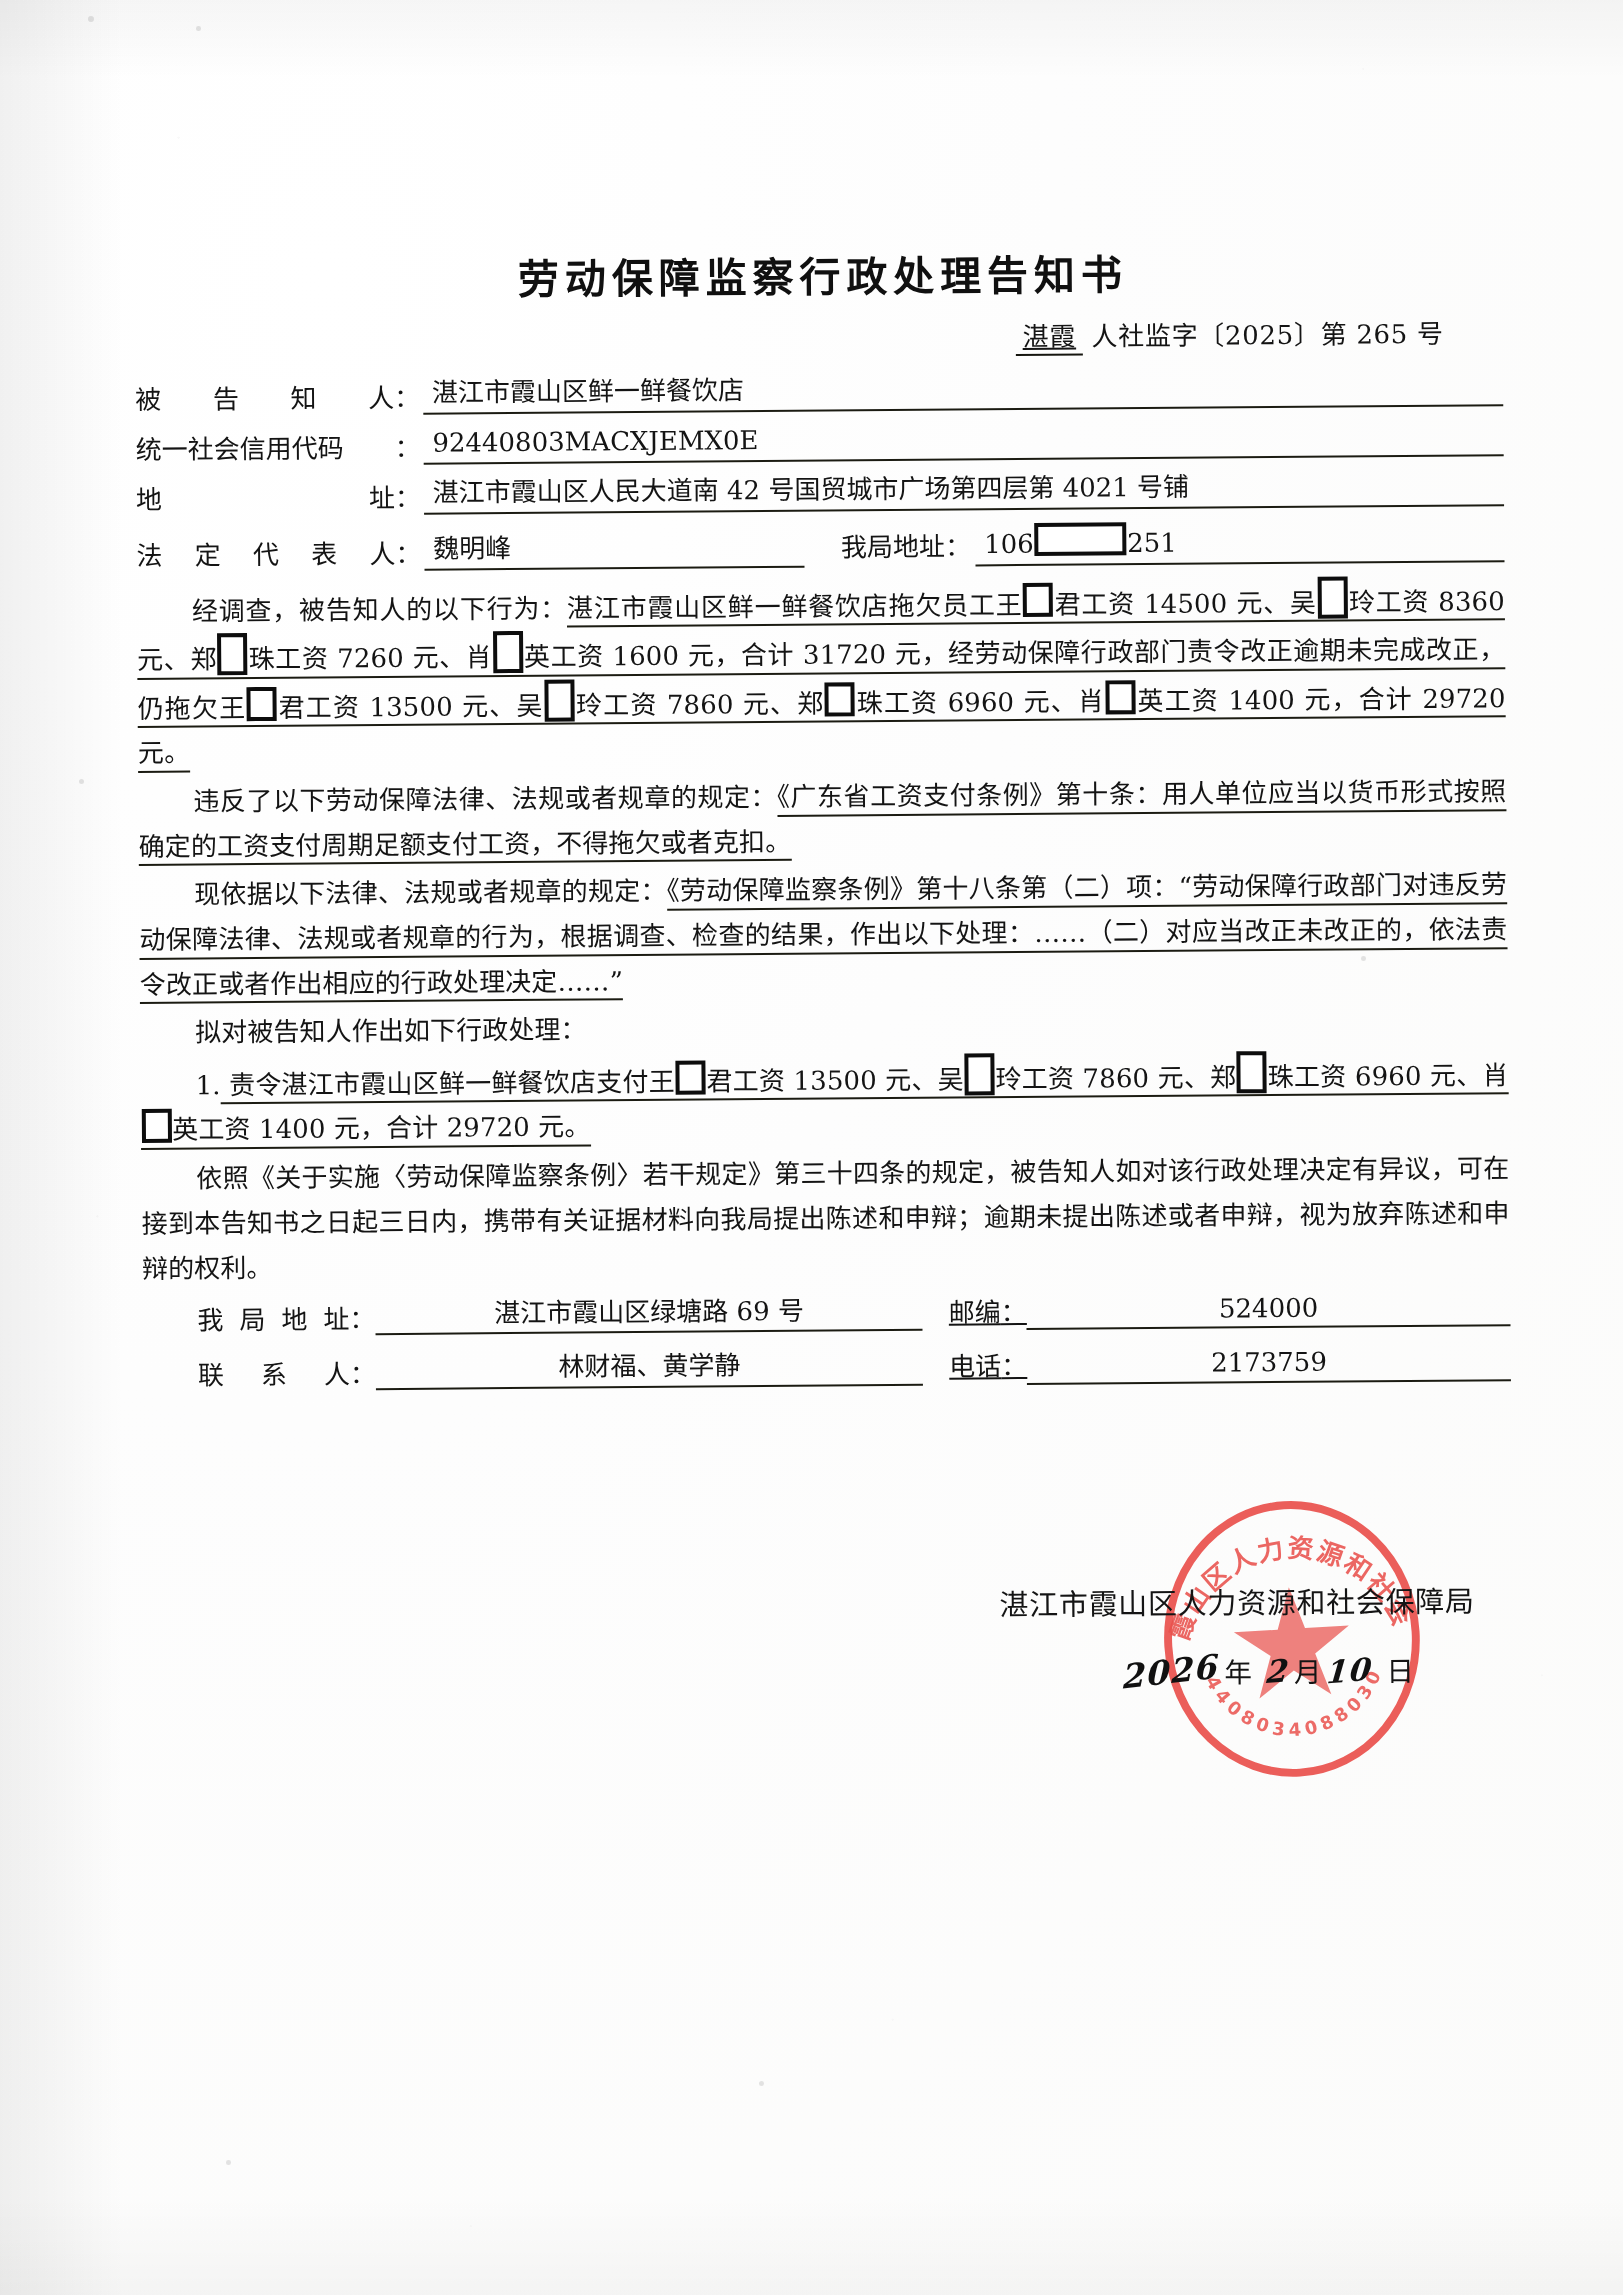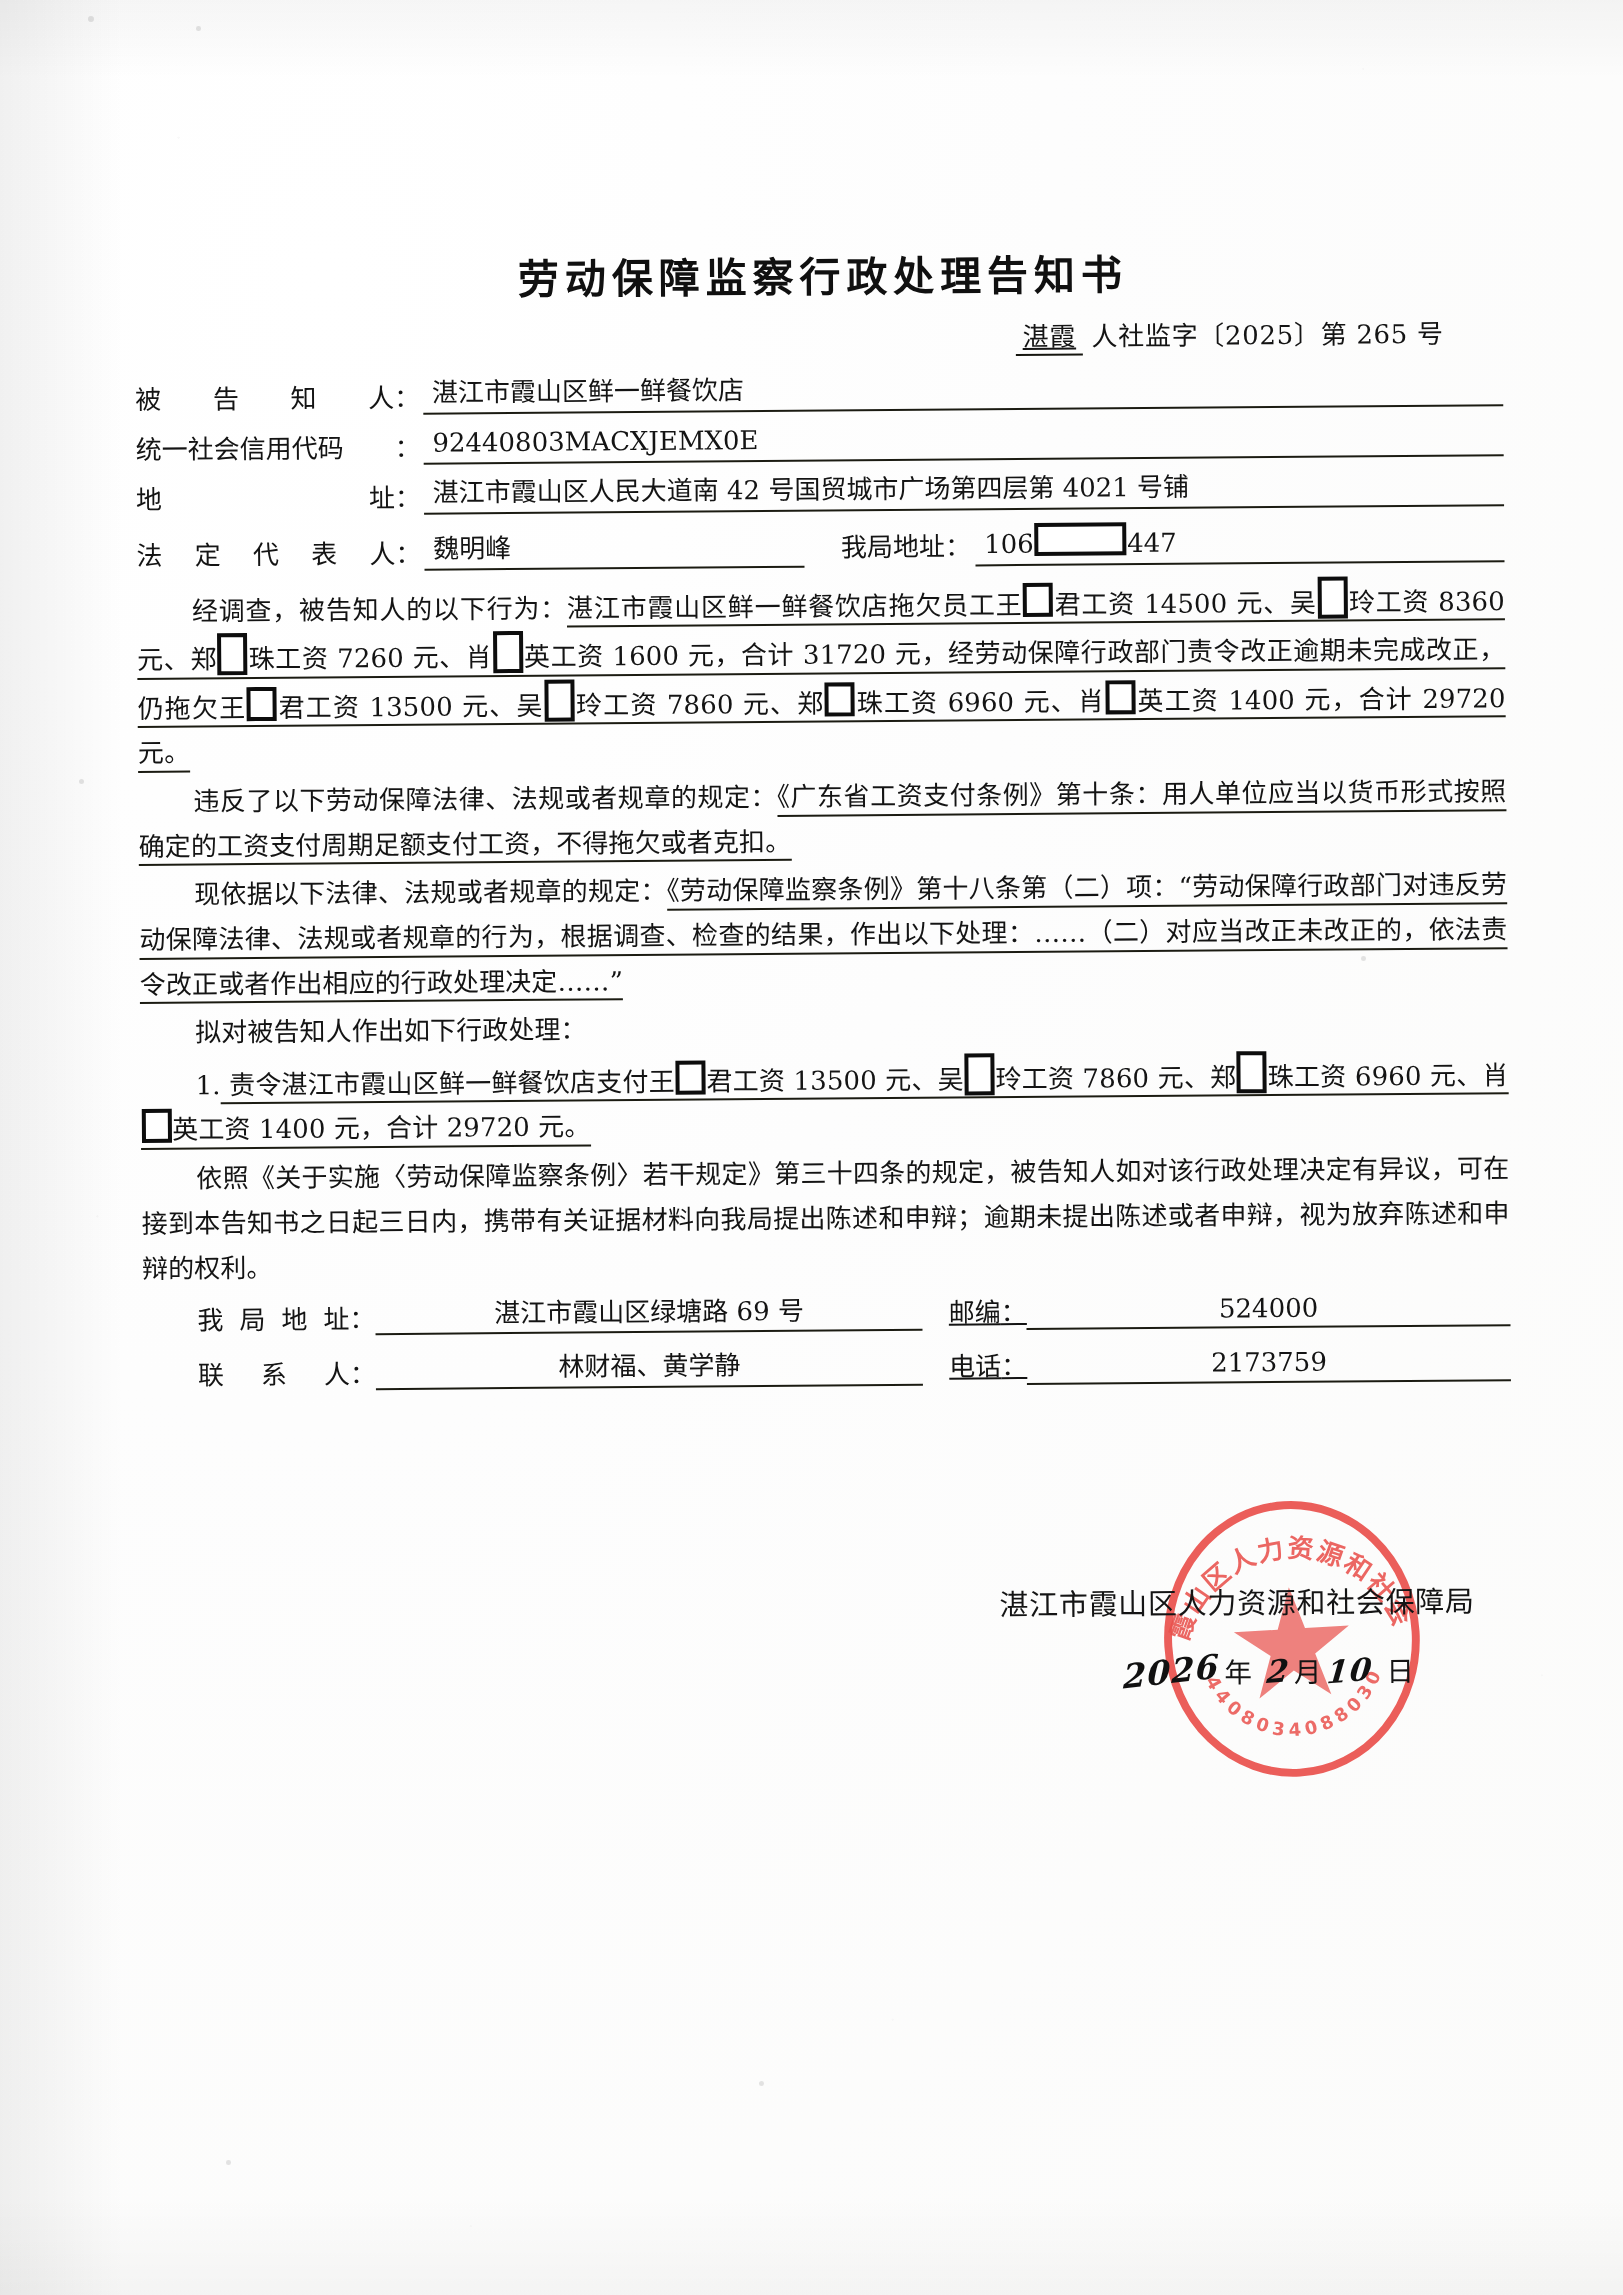--- a/index.html
+++ b/index.html
@@ -297,21 +297,21 @@
       <span class="f-colon">：</span>
       <span class="f-value">湛江市霞山区人民大道南 42 号国贸城市广场第四层第 4021 号铺</span>
     </div>
 
     <div class="field-row">
       <span class="f-label">法定代表人</span>
       <span class="f-colon">：</span>
       <span class="f-value grow-small">魏明峰</span>
       <span class="inline-pair">
         <span class="sub-label"><span>我局地址</span><span>：</span></span>
-        <span class="f-value"><span>106</span><span class="redact wide"></span><span>447</span></span>
+        <span class="f-value"><span>106</span><span class="redact wide"></span><span>251</span></span>
       </span>
     </div>
 
     <p class="para indent"><span>经调查，被告知人的以下行为：</span><span class="ul"><span>湛江市霞山区鲜一鲜餐饮店拖欠员工王</span><span class="redact"></span><span>君工资 14500 元、吴</span><span class="redact tall"></span><span>玲工资 8360 元、郑</span><span class="redact tall"></span><span>珠工资 7260 元、肖</span><span class="redact tall"></span><span>英工资 1600 元，合计 31720 元，经劳动保障行政部门责令改正逾期未完成改正，仍拖欠王</span><span class="redact"></span><span>君工资 13500 元、吴</span><span class="redact tall"></span><span>玲工资 7860 元、郑</span><span class="redact"></span><span>珠工资 6960 元、肖</span><span class="redact"></span><span>英工资 1400 元，合计 29720 元。</span></span></p>
 
     <p class="para indent"><span>违反了以下劳动保障法律、法规或者规章的规定：</span><span class="ul">《广东省工资支付条例》第十条：用人单位应当以货币形式按照确定的工资支付周期足额支付工资，不得拖欠或者克扣。</span></p>
 
     <p class="para indent"><span>现依据以下法律、法规或者规章的规定：</span><span class="ul">《劳动保障监察条例》第十八条第（二）项：“劳动保障行政部门对违反劳动保障法律、法规或者规章的行为，根据调查、检查的结果，作出以下处理：……（二）对应当改正未改正的，依法责令改正或者作出相应的行政处理决定……”</span></p>
 
     <p class="para indent"><span>拟对被告知人作出如下行政处理：</span></p>

